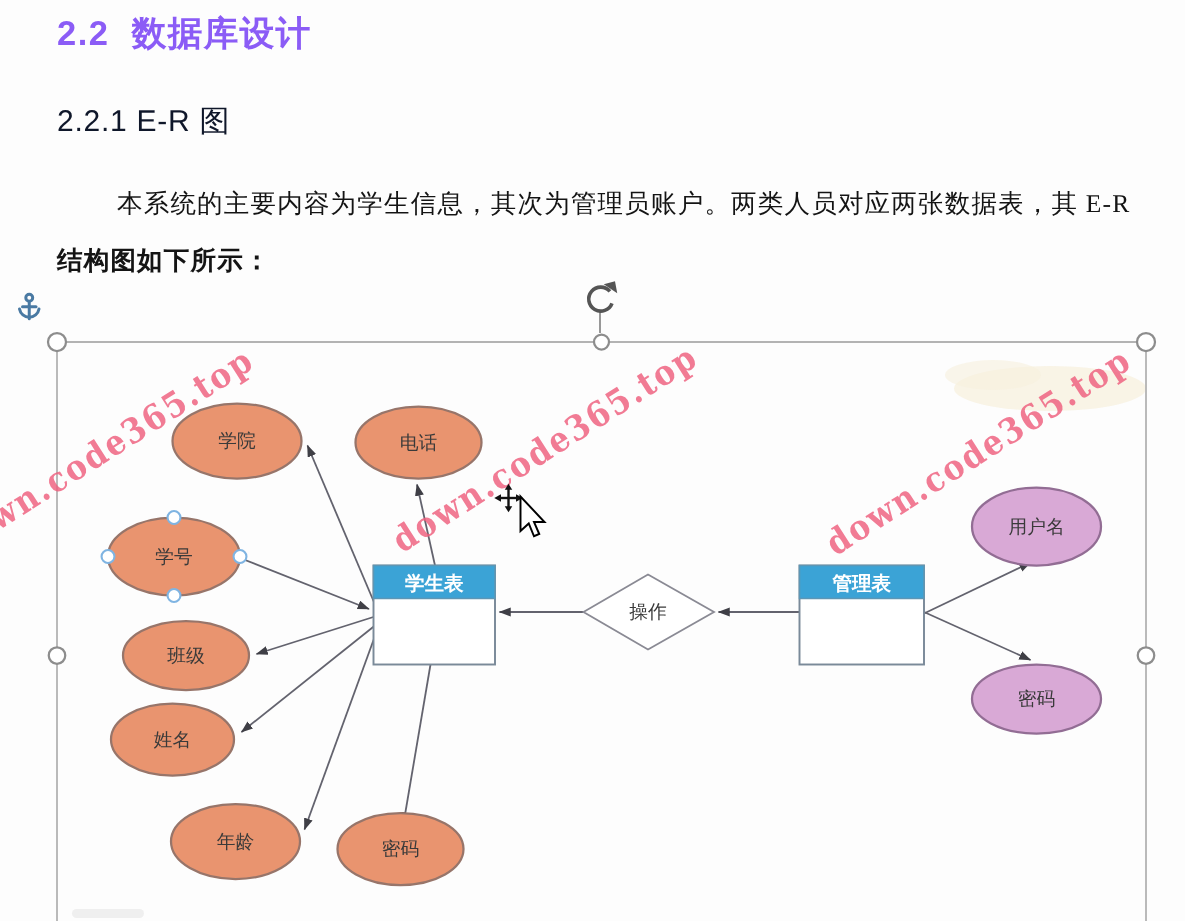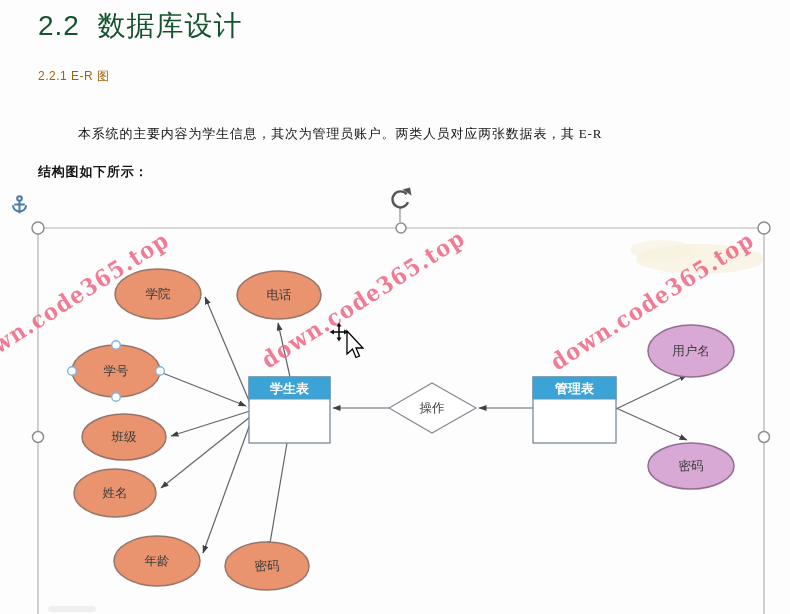--- a/index.html
+++ b/index.html
@@ -3,30 +3,30 @@
 <meta charset="utf-8">
 <style>
   html,body{margin:0;padding:0;}
   body{
     width:790px;height:614px;position:relative;overflow:hidden;
     background:#fdfdfd;
     font-family:"Liberation Sans","DejaVu Sans",sans-serif;
   }
   .abs{position:absolute;}
   .h1{
-    left:38px;top:9px;font-size:28px;font-weight:400;color:#14532d;
+    left:38px;top:9px;font-size:23px;font-weight:700;color:#8b5cf6;
     letter-spacing:1px;white-space:pre;line-height:1.2;
   }
   .h2{
-    left:38px;top:69px;font-size:12px;font-weight:400;color:#a16207;
+    left:38px;top:69px;font-size:20px;font-weight:400;color:#0f172a;
     letter-spacing:.5px;white-space:pre;line-height:1.2;
   }
   .para{
     font-family:"Liberation Serif","DejaVu Serif",serif;
-    font-size:13px;color:#141414;letter-spacing:.8px;white-space:pre;line-height:1.2;
+    font-size:17px;color:#141414;letter-spacing:.8px;white-space:pre;line-height:1.2;
   }
   .para1{left:78px;top:126px;}
   .para2{left:38px;top:164px;font-weight:bold;}
   svg{position:absolute;left:0;top:0;}
   .frame-line{stroke:#b3b3b3;stroke-width:1.2;fill:none;}
   .handle{fill:#ffffff;stroke:#8d8d8d;stroke-width:1.5;}
   .shape-handle{fill:#ffffff;stroke:#7fb4e2;stroke-width:1.4;}
   .connector{stroke:#63636e;stroke-width:1.2;fill:none;}
   .entity-rect{fill:#ffffff;stroke:#7a8a99;stroke-width:1.3;}
   .entity-header{stroke:#5d96b5;stroke-width:1;}

